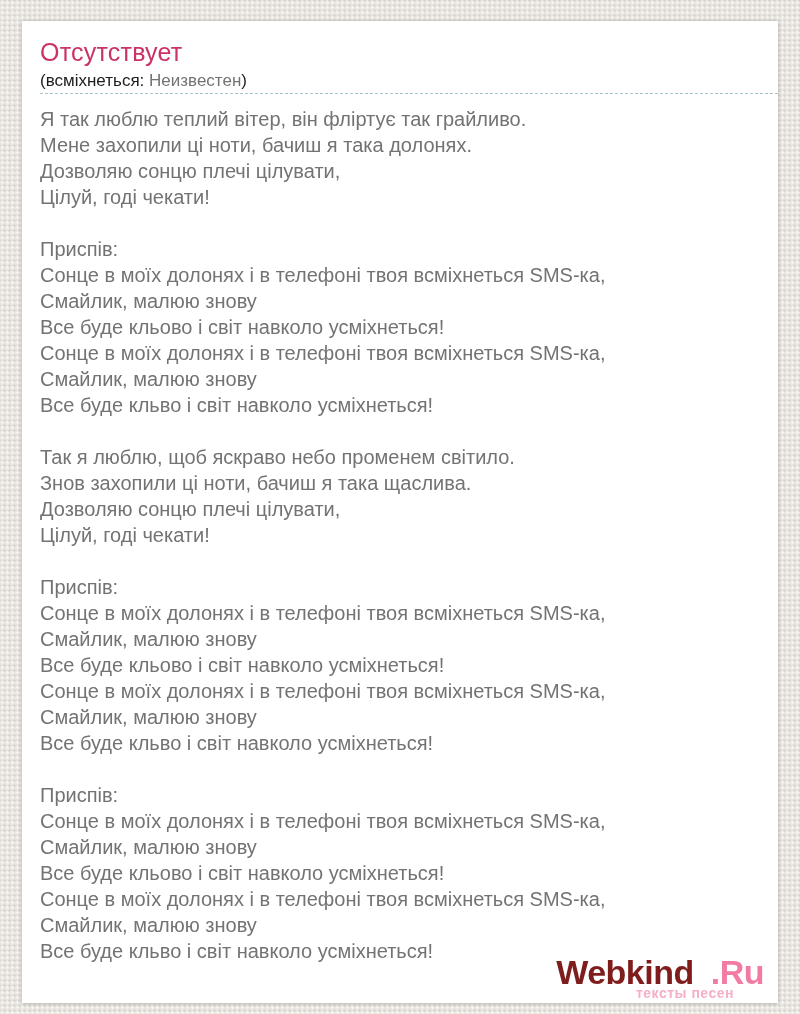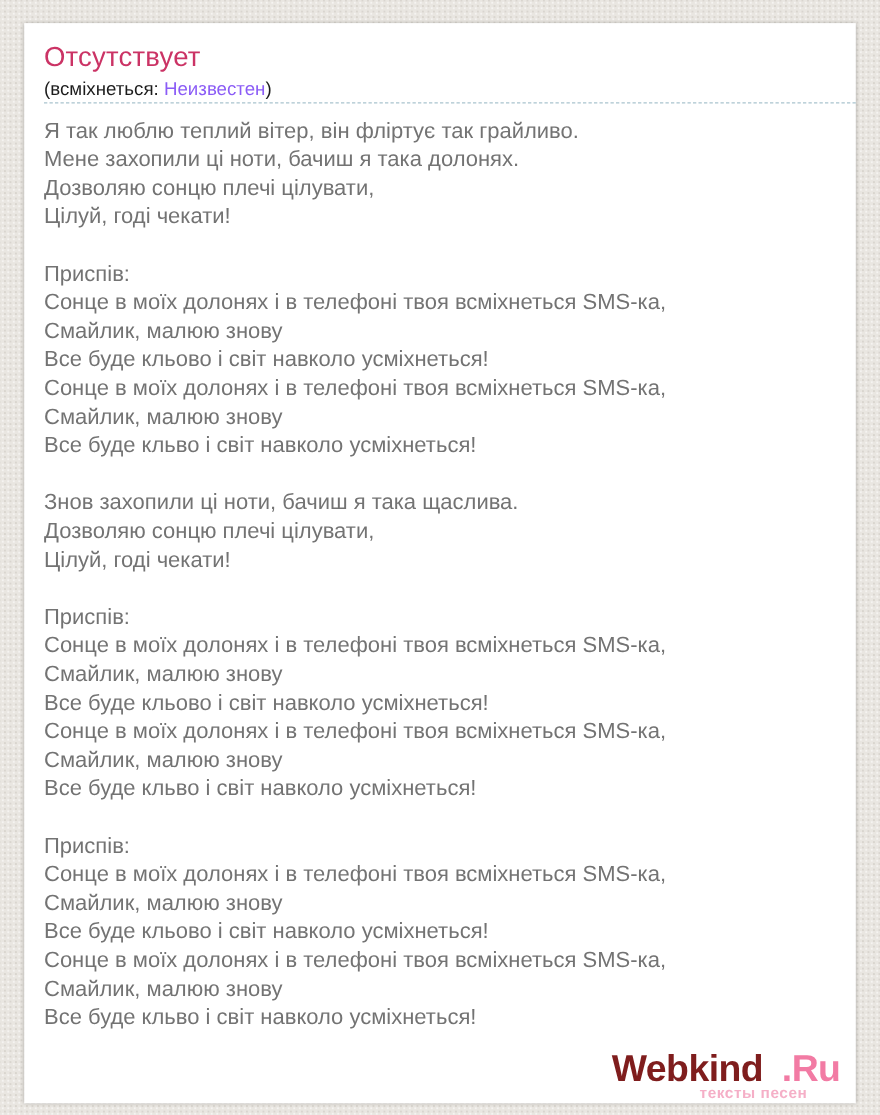--- a/index.html
+++ b/index.html
@@ -41,21 +41,21 @@
   }
 
   .artist-line {
     margin-top: 5px;
     font-size: 17px;
     line-height: 21px;
     color: #1c1c1c;
   }
 
   .artist-link {
-    color: #8b5cf6;
+    color: #737373;
     text-decoration: none;
     cursor: pointer;
   }
 
   .separator {
     border: none;
     border-top: 1px dashed #a9c3ce;
     margin: 2px -18px 0 0;
     height: 0;
   }
@@ -117,20 +117,21 @@
       <div class="lyric-line">Цілуй, годі чекати!</div>
       <div class="lyric-line">&nbsp;</div>
       <div class="lyric-line">Приспів:</div>
       <div class="lyric-line">Сонце в моїх долонях і в телефоні твоя всміхнеться SMS-ка,</div>
       <div class="lyric-line">Смайлик, малюю знову</div>
       <div class="lyric-line">Все буде кльово і світ навколо усміхнеться!</div>
       <div class="lyric-line">Сонце в моїх долонях і в телефоні твоя всміхнеться SMS-ка,</div>
       <div class="lyric-line">Смайлик, малюю знову</div>
       <div class="lyric-line">Все буде кльво і світ навколо усміхнеться!</div>
       <div class="lyric-line">&nbsp;</div>
+      <div class="lyric-line">Так я люблю, щоб яскраво небо променем світило.</div>
       <div class="lyric-line">Знов захопили ці ноти, бачиш я така щаслива.</div>
       <div class="lyric-line">Дозволяю сонцю плечі цілувати,</div>
       <div class="lyric-line">Цілуй, годі чекати!</div>
       <div class="lyric-line">&nbsp;</div>
       <div class="lyric-line">Приспів:</div>
       <div class="lyric-line">Сонце в моїх долонях і в телефоні твоя всміхнеться SMS-ка,</div>
       <div class="lyric-line">Смайлик, малюю знову</div>
       <div class="lyric-line">Все буде кльово і світ навколо усміхнеться!</div>
       <div class="lyric-line">Сонце в моїх долонях і в телефоні твоя всміхнеться SMS-ка,</div>
       <div class="lyric-line">Смайлик, малюю знову</div>

